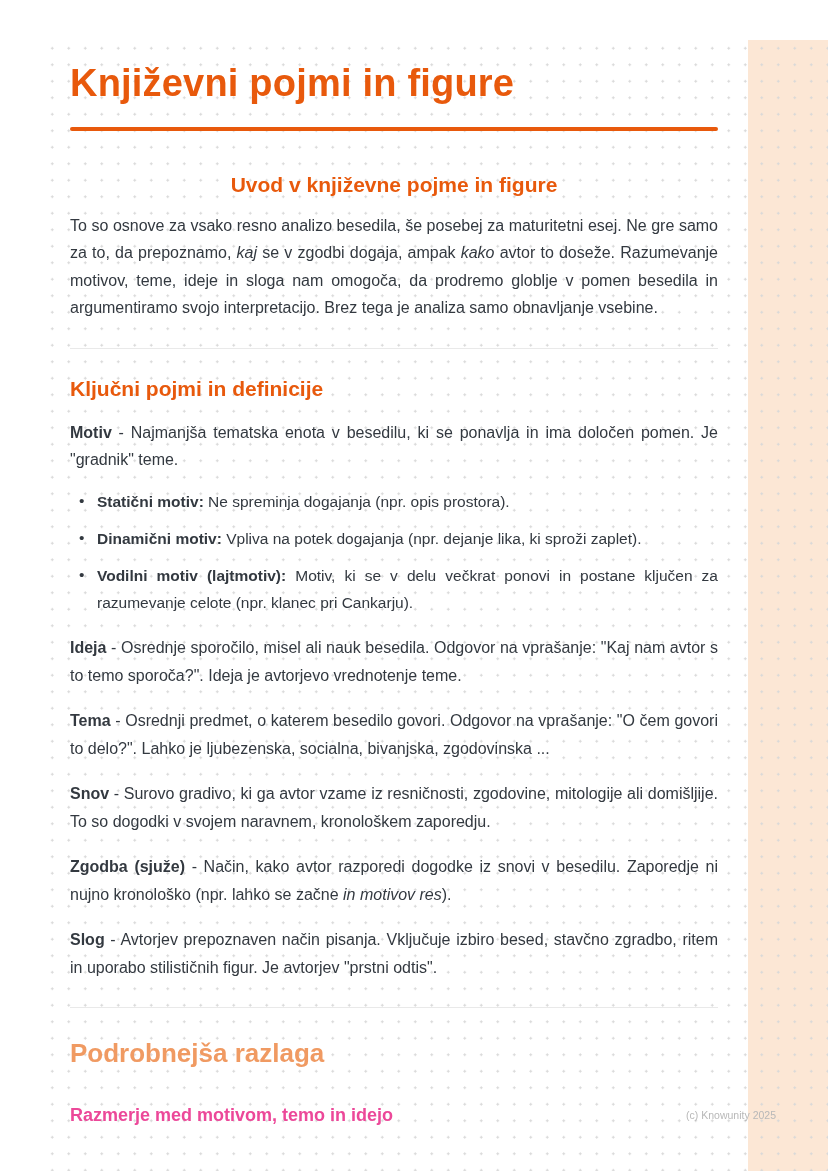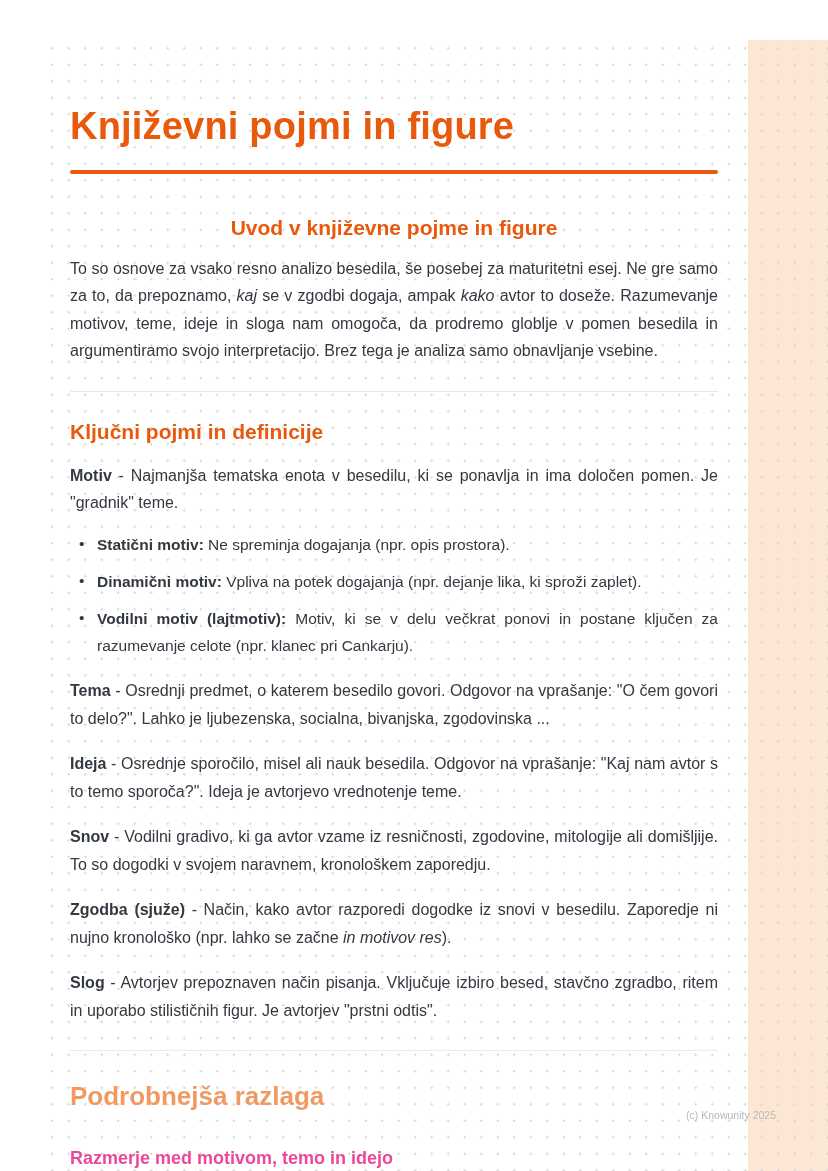--- a/index.html
+++ b/index.html
@@ -25,21 +25,20 @@
     top: 40px; left: 44px; right: 0; bottom: 0;
     background-image: radial-gradient(circle, #d8d8d8 1.15px, rgba(255,255,255,0) 1.35px);
     background-size: 16.5px 16.5px;
     z-index: 1;
     pointer-events: none;
   }
   .content {
     position: relative;
     z-index: 2;
     padding: 62px 110px 0 70px; 
-    margin-top: 43px;
   }
   h1 {
     font-size: 38px;
     line-height: 1.12;
     font-weight: bold;
     color: #e8590c;
     letter-spacing: 0.2px;
   }
   .title-rule {
     margin-top: 22px;
@@ -128,25 +127,25 @@
     <h2 class="section">Ključni pojmi in definicije</h2>
 
     <p class="para def"><strong>Motiv</strong><span> - Najmanjša tematska enota v besedilu, ki se ponavlja in ima določen pomen. Je "gradnik" teme.</span></p>
 
     <ul class="bullets">
       <li><strong>Statični motiv:</strong><span> Ne spreminja dogajanja (npr. opis prostora).</span></li>
       <li><strong>Dinamični motiv:</strong><span> Vpliva na potek dogajanja (npr. dejanje lika, ki sproži zaplet).</span></li>
       <li><strong>Vodilni motiv (lajtmotiv):</strong><span> Motiv, ki se v delu večkrat ponovi in postane ključen za razumevanje celote (npr. klanec pri Cankarju).</span></li>
     </ul>
 
+    <p class="para def"><strong>Ideja</strong><span> - Osrednje sporočilo, misel ali nauk besedila. Odgovor na vprašanje: "Kaj nam avtor s to temo sporoča?". Ideja je avtorjevo vrednotenje teme.</span></p>
+
     <p class="para def"><strong>Tema</strong><span> - Osrednji predmet, o katerem besedilo govori. Odgovor na vprašanje: "O čem govori to delo?". Lahko je ljubezenska, socialna, bivanjska, zgodovinska ...</span></p>
 
-    <p class="para def"><strong>Ideja</strong><span> - Osrednje sporočilo, misel ali nauk besedila. Odgovor na vprašanje: "Kaj nam avtor s to temo sporoča?". Ideja je avtorjevo vrednotenje teme.</span></p>
-
-    <p class="para def"><strong>Snov</strong><span> - Vodilni gradivo, ki ga avtor vzame iz resničnosti, zgodovine, mitologije ali domišljije. To so dogodki v svojem naravnem, kronološkem zaporedju.</span></p>
+    <p class="para def"><strong>Snov</strong><span> - Surovo gradivo, ki ga avtor vzame iz resničnosti, zgodovine, mitologije ali domišljije. To so dogodki v svojem naravnem, kronološkem zaporedju.</span></p>
 
     <p class="para def"><strong>Zgodba (sjuže)</strong><span> - Način, kako avtor razporedi dogodke iz snovi v besedilu. Zaporedje ni nujno kronološko (npr. lahko se začne </span><em>in motivov res</em><span>).</span></p>
 
     <p class="para def"><strong>Slog</strong><span> - Avtorjev prepoznaven način pisanja. Vključuje izbiro besed, stavčno zgradbo, ritem in uporabo stilističnih figur. Je avtorjev "prstni odtis".</span></p>
   </section>
 
   <hr class="divider">
 
   <section>
     <h2 class="big">Podrobnejša razlaga</h2>

